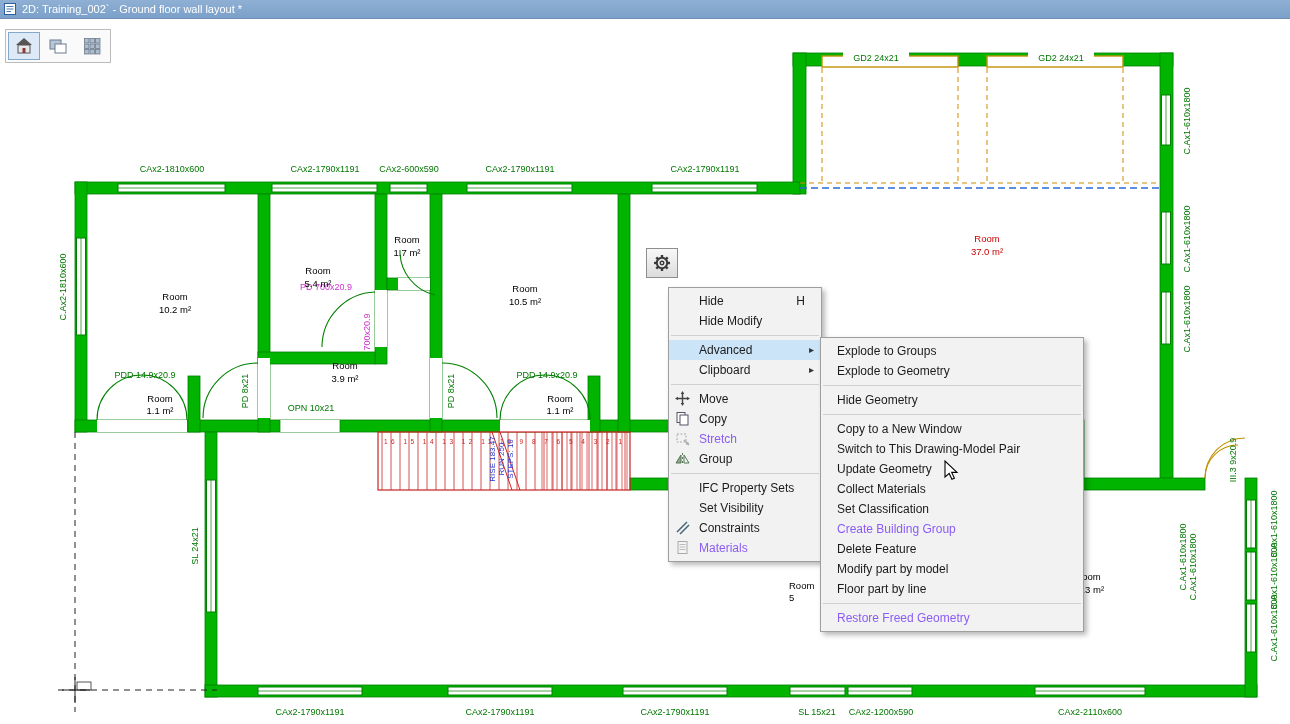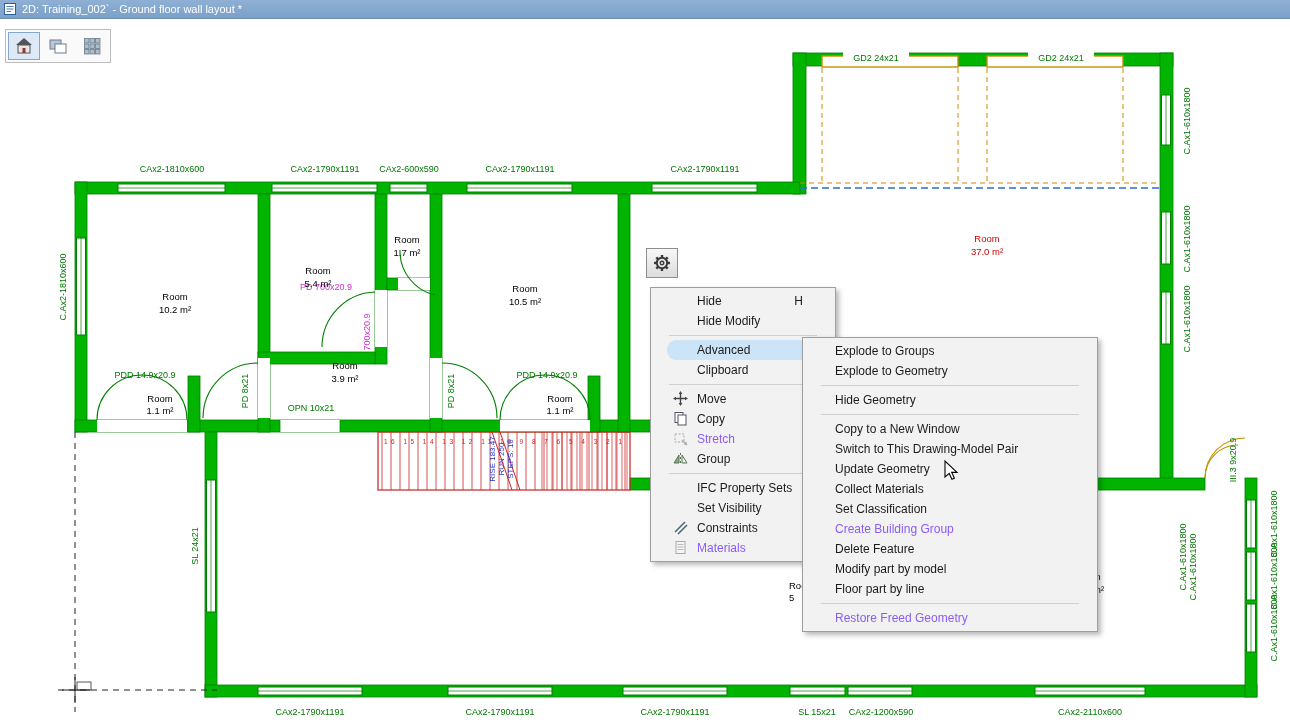--- a/index.html
+++ b/index.html
@@ -43,26 +43,26 @@
   .gdoor{fill:#fff;stroke:var(--garage_door,#c09000);stroke-width:1.4;}
   .labelbg{fill:#fff;}
 
   
   .gearbtn{position:absolute;left:646px;top:248px;width:32px;height:30px;z-index:9;
     border:1px solid #8e8e8e;background:linear-gradient(#f8f8f8,#dcdcdc);
     display:flex;align-items:center;justify-content:center;box-sizing:border-box;}
 
   
   .menu{position:absolute;background:#f2f2f2;border:1px solid #9e9e9e;
-    box-shadow:3px 3px 5px rgba(0,0,0,.28);z-index:10;padding:3px 16px;font-size:12px;color:#1b1b1b;}
+    box-shadow:3px 3px 5px rgba(0,0,0,.28);z-index:10;padding:3px 0;font-size:12px;color:#1b1b1b;margin-left:18px;}
   #ctxmenu{left:650px;top:287px;width:152px;}
   #submenu{left:802px;top:337px;width:262px;z-index:11;}
   .mi{position:relative;height:20px;line-height:20px;padding-left:30px;white-space:nowrap;}
   #submenu .mi{padding-left:16px;}
-  .mi.hl{background:var(--menu_highlight,#cbe4f8);border-radius:9px;}
+  .mi.hl{background:var(--menu_highlight,#cbe4f8);}
   .mi.dis{color:#8b5cf6;}
   .sc{position:absolute;right:16px;}
   .arr{position:absolute;right:7px;font-size:10px;color:#333;}
   .msep{height:1px;background:#d0d0d0;margin:4px 2px;}
   .ic{position:absolute;left:6px;top:2px;width:16px;height:16px;}
 
   .cursor{position:absolute;left:944px;top:460px;z-index:40;}
 </style>
 </head>
 <body>

